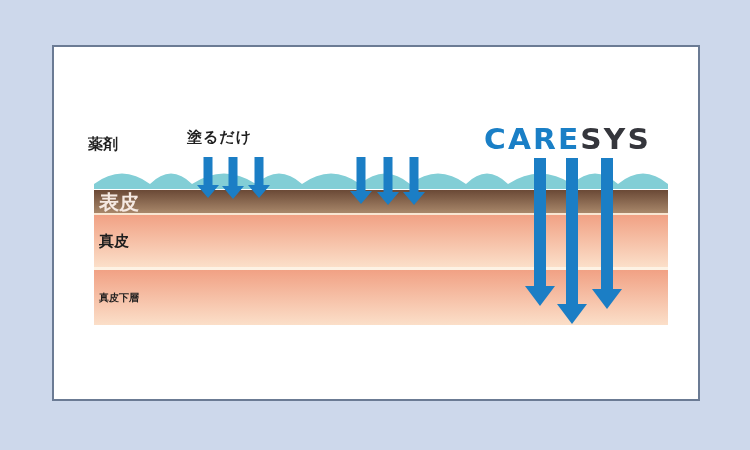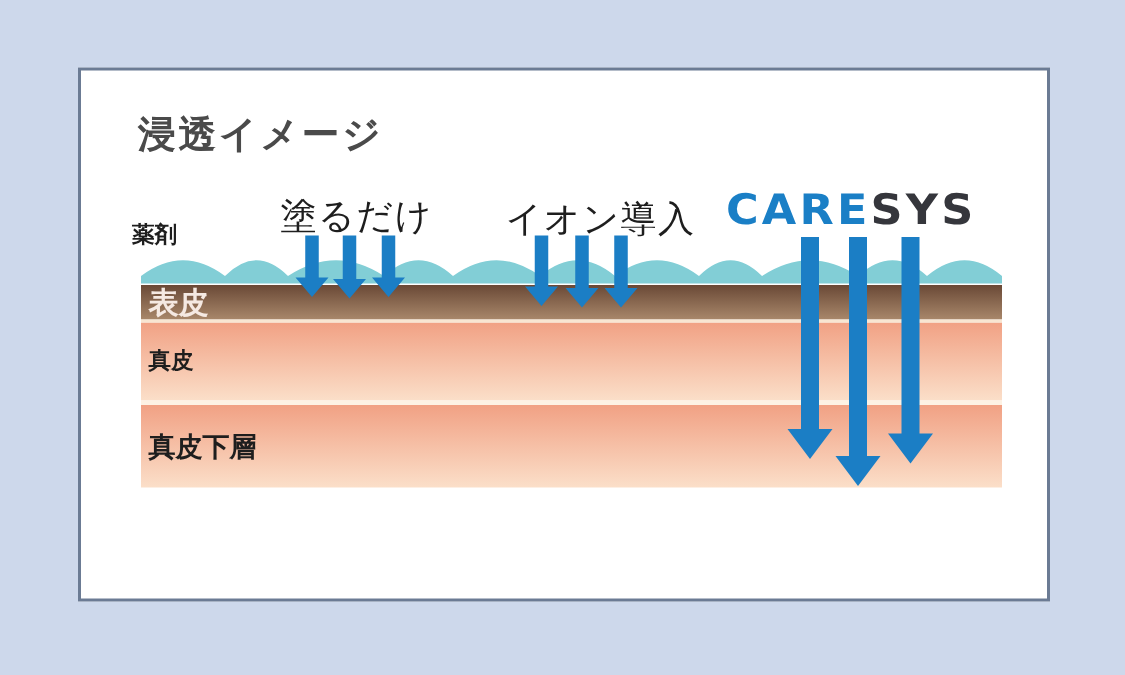--- a/index.html
+++ b/index.html
@@ -8,58 +8,56 @@
     --epidermis-top:#6a4936; --epidermis-bottom:#a8876a; --epidermis-label:#f5e9e2;
     --layer-top:#f1a184; --layer-bottom:#fbdfc9; --layer-separator:#fdf2e4;
   }
   html,body{margin:0;padding:0;}
   .page{position:relative;width:750px;height:450px;background:var(--page-bg);overflow:hidden;
         font-family:"DejaVu Sans",sans-serif;}
   .card{position:absolute;left:52px;top:45px;width:644px;height:352px;background:#ffffff;
         border:2px solid var(--card-border);}
   .title{position:absolute;left:38px;top:26px;margin:0;font-size:25px;font-weight:600;
          letter-spacing:2px;color:var(--title-text);}
-  .method-label{position:absolute;font-size:24px;font-weight:normal;letter-spacing:1px;
+  .method-label{position:absolute;font-size:15px;font-weight:bold;letter-spacing:1px;
                 color:var(--label-text);white-space:nowrap;}
   .method-nuru{left:133px;top:81px;}
   .method-ion{left:283px;top:83px;}
   .logo{position:absolute;left:430px;top:76px;font-size:28px;font-weight:bold;letter-spacing:2px;
         white-space:nowrap;transform:scaleX(1.06);transform-origin:left center;}
   .logo-care{color:var(--logo-blue);}
   .logo-sys{color:var(--logo-dark);}
-  .drug-label{position:absolute;left:34px;top:100px;font-size:15px;font-weight:bold;
+  .drug-label{position:absolute;left:34px;top:88px;font-size:15px;font-weight:bold;
               color:var(--label-text);}
   .diagram{position:absolute;left:40px;top:121px;width:574px;height:202px;}
   .wave{position:absolute;left:0;top:0;display:block;}
   .wave path{fill:var(--wave-teal);}
   .bands{position:absolute;left:0;top:22px;width:574px;}
   .band{position:relative;width:574px;box-sizing:border-box;}
   .band-epidermis{height:23px;background:linear-gradient(var(--epidermis-top),var(--epidermis-bottom));}
   .band-dermis{height:54px;border-top:2px solid #f8e6d2;
                background:linear-gradient(var(--layer-top),var(--layer-bottom));}
   .band-subdermis{height:58px;border-top:3px solid var(--layer-separator);
                background:linear-gradient(var(--layer-top),var(--layer-bottom));}
   .band-muscle{height:45px;border-top:3px solid var(--layer-separator);
                background:linear-gradient(var(--layer-top),var(--layer-bottom));}
   .band-label{position:absolute;left:5px;top:50%;transform:translateY(-50%);
               font-size:15px;font-weight:bold;color:var(--label-text);white-space:nowrap;}
   .band-epidermis .band-label{color:var(--epidermis-label);font-size:20px;}
-  .band-subdermis .band-label{font-size:18px;}
+  .band-subdermis .band-label{font-size:10px;}
   .arrows{position:absolute;left:0;top:0;width:750px;height:450px;pointer-events:none;}
   .arrows polygon{fill:var(--arrow-blue);}
 </style>
 </head>
 <body>
 
 <div class="page">
   <div class="card">
-    <h1 class="title">浸透イメージ</h1>
 
     <div class="method-label method-nuru">塗るだけ</div>
-    <div class="method-label method-ion">イオン導入</div>
     <div class="logo"><span class="logo-care">CARE</span><span class="logo-sys">SYS</span></div>
 
     <div class="drug-label">薬剤</div>
 
     <div class="diagram">
       <svg class="wave" width="574" height="22" viewBox="0 0 574 22">
         <path d="M0,21 L0,16 q28,-21 56,0 q21,-21 42,0 q32,-21 64,0 q23,-21 46,0 q29,-21 58,0 q25,-21 50,0 q28,-21 56,0 q21,-21 42,0 q32,-21 64,0 q23,-21 46,0 q25,-21 50,0 L574,21 Z"></path>
       </svg>
       <div class="bands">
         <div class="band band-epidermis">

